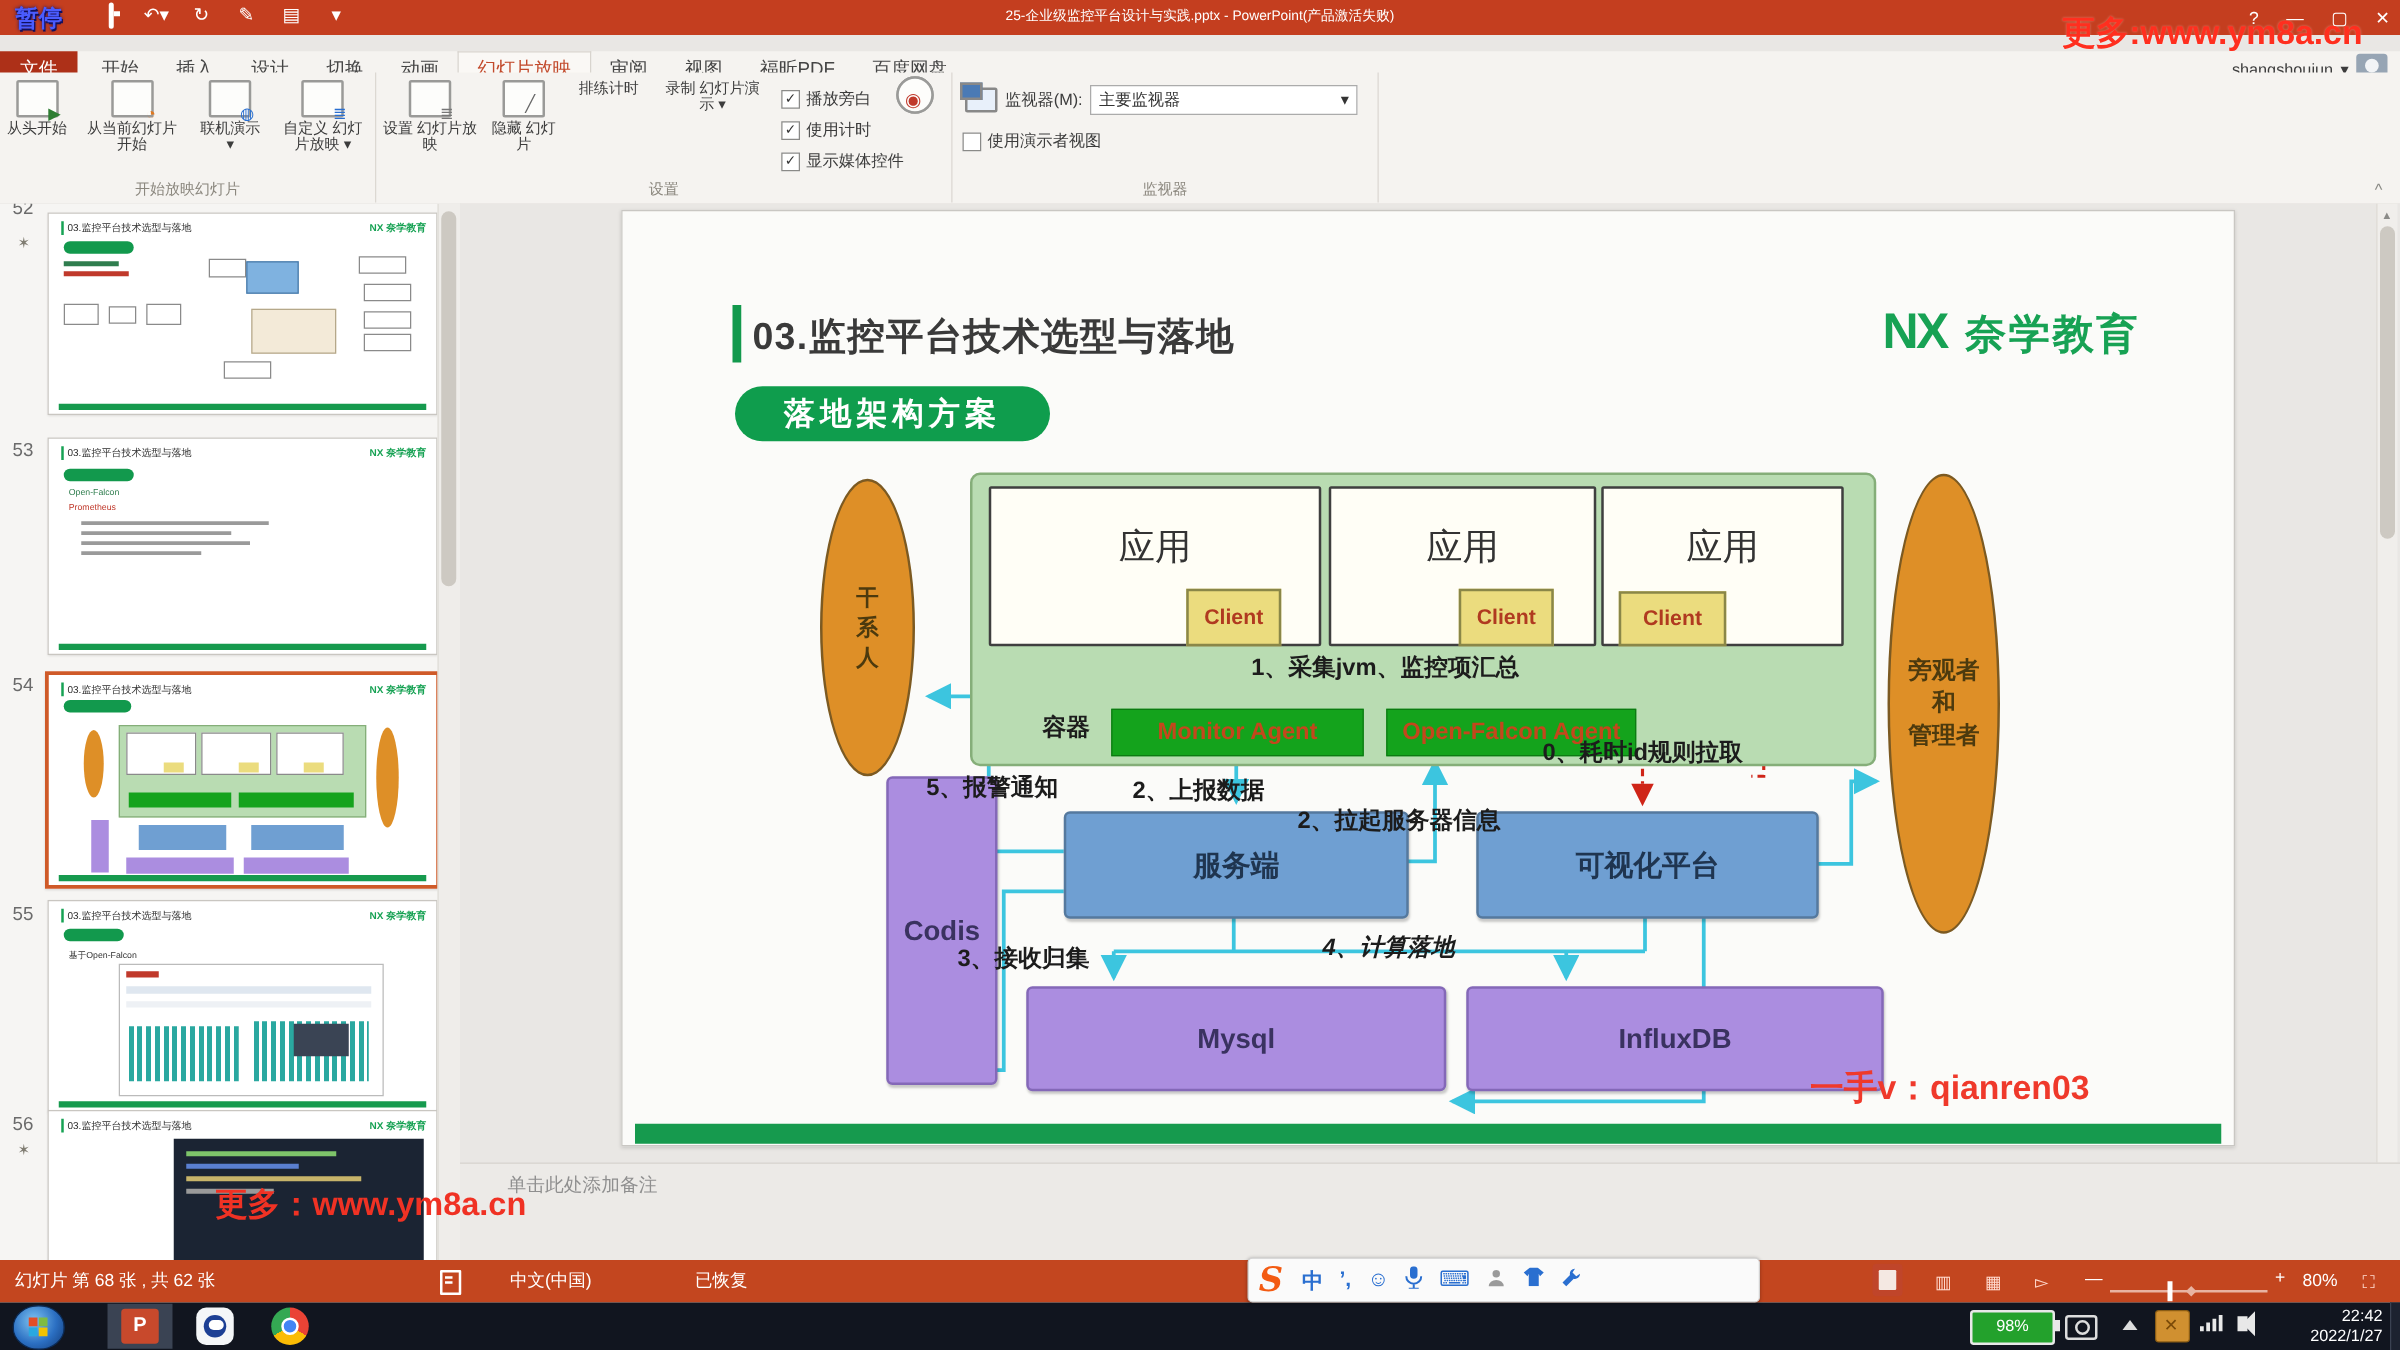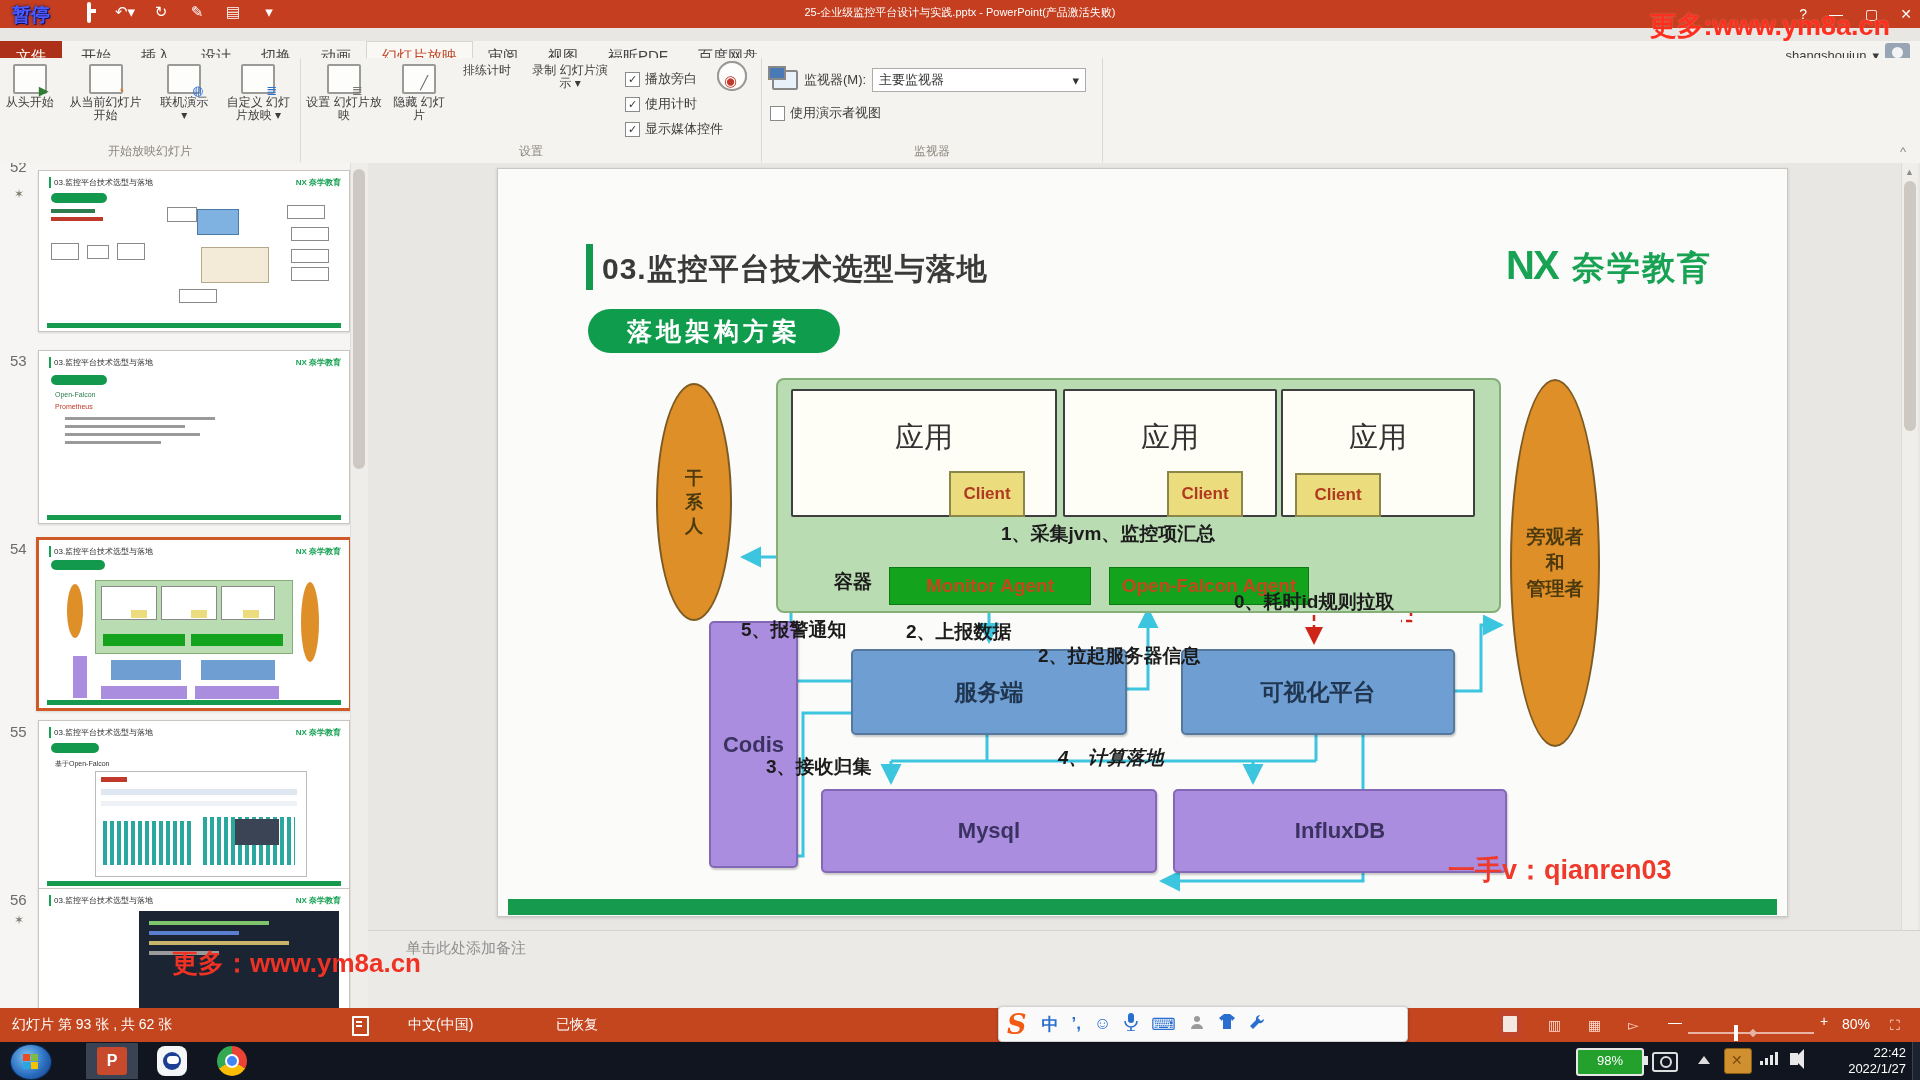--- a/index.html
+++ b/index.html
@@ -468,21 +468,21 @@
   </div>
 
   <div class="notesbar">
     <span class="notesph">单击此处添加备注</span>
   </div>
 
   <div class="wm-bl">更多：www.ym8a.cn</div>
   <div class="wm-br">一手v：qianren03</div>
 
   <div class="statusbar">
-    <span class="sb-item" style="left:12px">幻灯片 第 93 张 , 共 62 张</span>
+    <span class="sb-item" style="left:12px">幻灯片 第 68 张 , 共 62 张</span>
     <span class="bookic" style="left:352px"></span>
     <span class="sb-item" style="left:408px">中文(中国)</span>
     <span class="sb-item" style="left:556px">已恢复</span>
 
     <span class="viewic" style="left:1548px">▥</span>
     <span class="viewic" style="left:1588px">▦</span>
     <span class="viewic" style="left:1628px">▻</span>
     <span class="sb-item" style="left:1668px;top:6px">—</span>
     <span class="zoomtrack" style="left:1688px;width:126px"></span>
     <span class="zoomthumb" style="left:1734px"></span>

